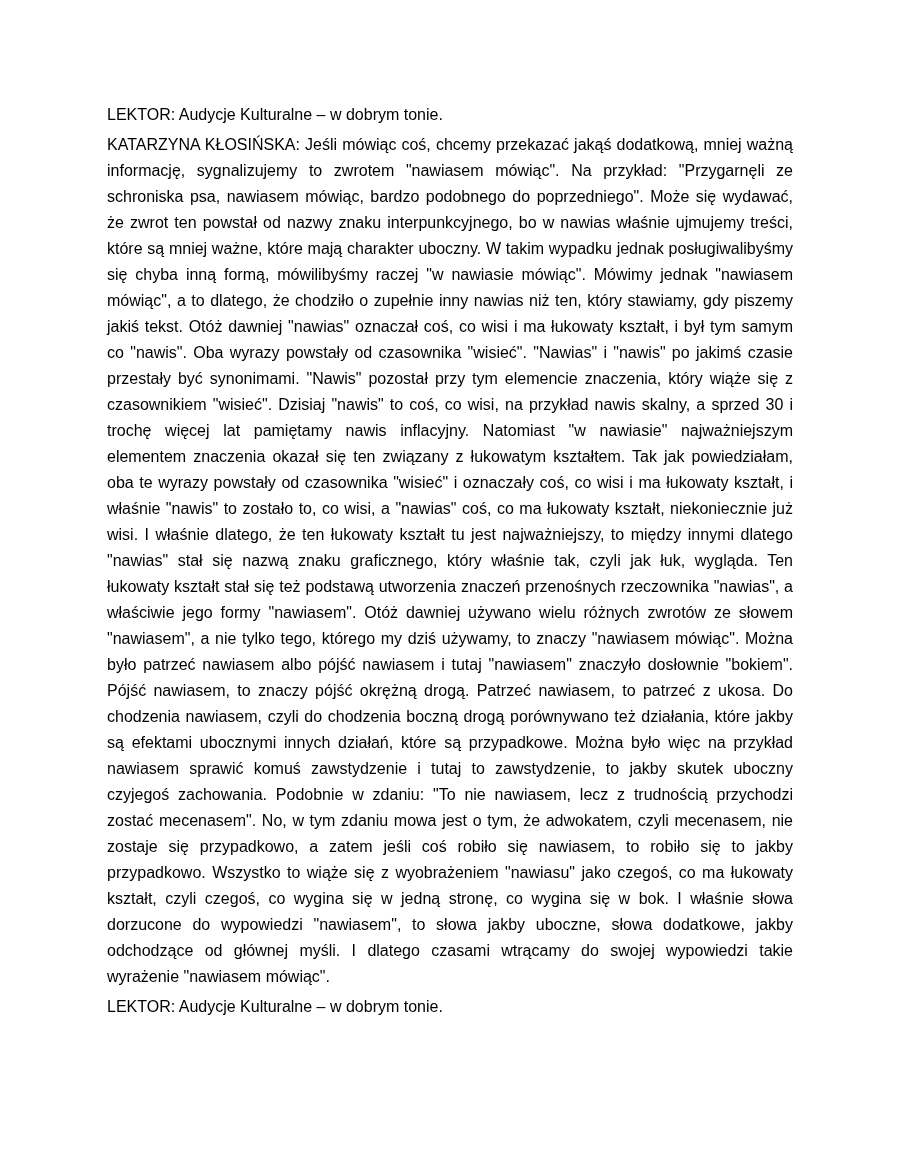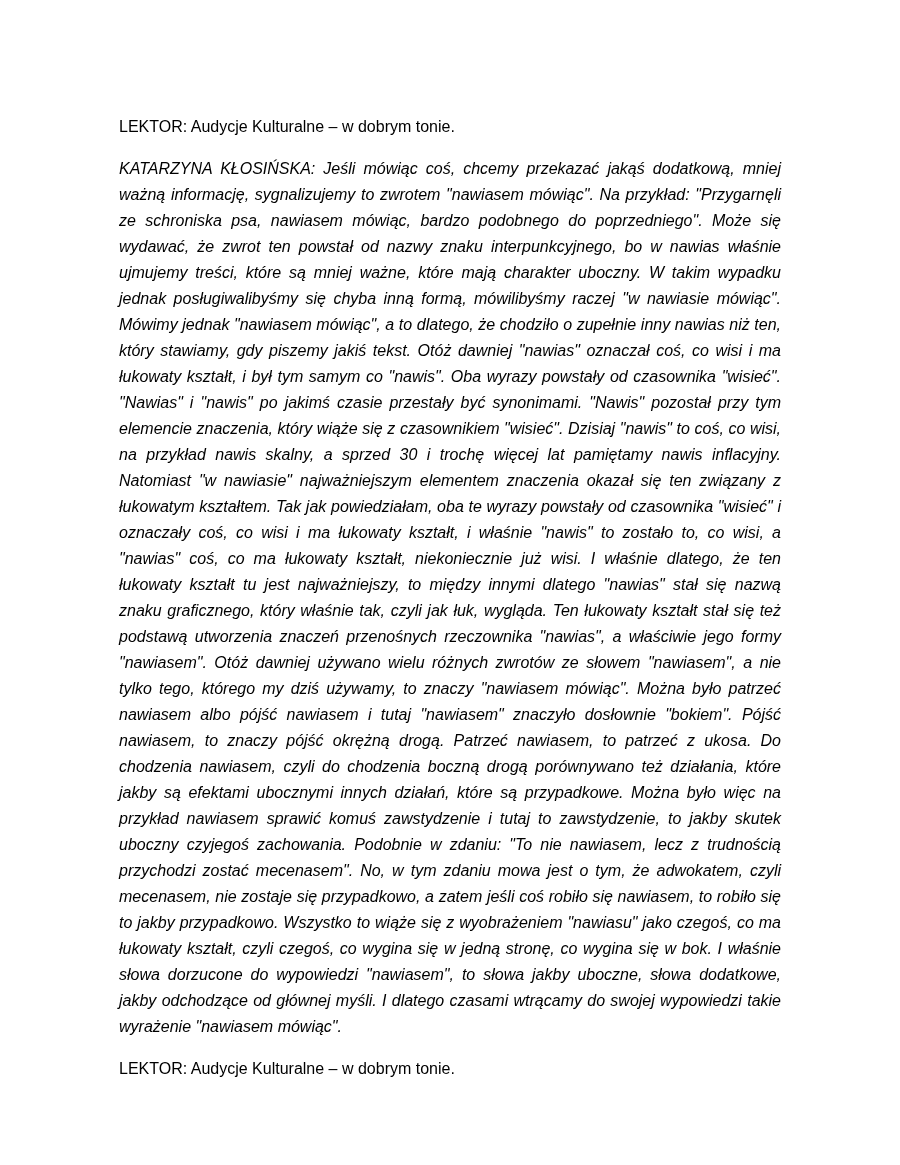--- a/index.html
+++ b/index.html
@@ -18,30 +18,29 @@
   }
   .content {
     position: absolute;
     left: 103px;
     top: 98px;
     width: 694px;
     font-size: 16px;
     line-height: 26px;
   }
   .content p {
-    margin: 16px;
+    margin: 4px;
     padding: 0;
   }
   .lektor-top {
     margin-bottom: 44px;
   }
   .transcript {
     text-align: justify;
     margin-bottom: 39px;
-    font-style: italic;
   }
 </style>
 </head>
 <body>
 
 <div class="page">
   <div class="content">
     <p class="lektor-top">LEKTOR: Audycje Kulturalne – w dobrym tonie.</p>
     <p class="transcript">KATARZYNA KŁOSIŃSKA: Jeśli mówiąc coś, chcemy przekazać jakąś dodatkową, mniej ważną informację, sygnalizujemy to zwrotem "nawiasem mówiąc". Na przykład: "Przygarnęli ze schroniska psa, nawiasem mówiąc, bardzo podobnego do poprzedniego". Może się wydawać, że zwrot ten powstał od nazwy znaku interpunkcyjnego, bo w nawias właśnie ujmujemy treści, które są mniej ważne, które mają charakter uboczny. W takim wypadku jednak posługiwalibyśmy się chyba inną formą, mówilibyśmy raczej "w nawiasie mówiąc". Mówimy jednak "nawiasem mówiąc", a to dlatego, że chodziło o zupełnie inny nawias niż ten, który stawiamy, gdy piszemy jakiś tekst. Otóż dawniej "nawias" oznaczał coś, co wisi i ma łukowaty kształt, i był tym samym co "nawis". Oba wyrazy powstały od czasownika "wisieć". "Nawias" i "nawis" po jakimś czasie przestały być synonimami. "Nawis" pozostał przy tym elemencie znaczenia, który wiąże się z czasownikiem "wisieć". Dzisiaj "nawis" to coś, co wisi, na przykład nawis skalny, a sprzed 30 i trochę więcej lat pamiętamy nawis inflacyjny. Natomiast "w nawiasie" najważniejszym elementem znaczenia okazał się ten związany z łukowatym kształtem. Tak jak powiedziałam, oba te wyrazy powstały od czasownika "wisieć" i oznaczały coś, co wisi i ma łukowaty kształt, i właśnie "nawis" to zostało to, co wisi, a "nawias" coś, co ma łukowaty kształt, niekoniecznie już wisi. I właśnie dlatego, że ten łukowaty kształt tu jest najważniejszy, to między innymi dlatego "nawias" stał się nazwą znaku graficznego, który właśnie tak, czyli jak łuk, wygląda. Ten łukowaty kształt stał się też podstawą utworzenia znaczeń przenośnych rzeczownika "nawias", a właściwie jego formy "nawiasem". Otóż dawniej używano wielu różnych zwrotów ze słowem "nawiasem", a nie tylko tego, którego my dziś używamy, to znaczy "nawiasem mówiąc". Można było patrzeć nawiasem albo pójść nawiasem i tutaj "nawiasem" znaczyło dosłownie "bokiem". Pójść nawiasem, to znaczy pójść okrężną drogą. Patrzeć nawiasem, to patrzeć z ukosa. Do chodzenia nawiasem, czyli do chodzenia boczną drogą porównywano też działania, które jakby są efektami ubocznymi innych działań, które są przypadkowe. Można było więc na przykład nawiasem sprawić komuś zawstydzenie i tutaj to zawstydzenie, to jakby skutek uboczny czyjegoś zachowania. Podobnie w zdaniu: "To nie nawiasem, lecz z trudnością przychodzi zostać mecenasem". No, w tym zdaniu mowa jest o tym, że adwokatem, czyli mecenasem, nie zostaje się przypadkowo, a zatem jeśli coś robiło się nawiasem, to robiło się to jakby przypadkowo. Wszystko to wiąże się z wyobrażeniem "nawiasu" jako czegoś, co ma łukowaty kształt, czyli czegoś, co wygina się w jedną stronę, co wygina się w bok. I właśnie słowa dorzucone do wypowiedzi "nawiasem", to słowa jakby uboczne, słowa dodatkowe, jakby odchodzące od głównej myśli. I dlatego czasami wtrącamy do swojej wypowiedzi takie wyrażenie "nawiasem mówiąc".</p>
     <p class="lektor-bottom">LEKTOR: Audycje Kulturalne – w dobrym tonie.</p>

